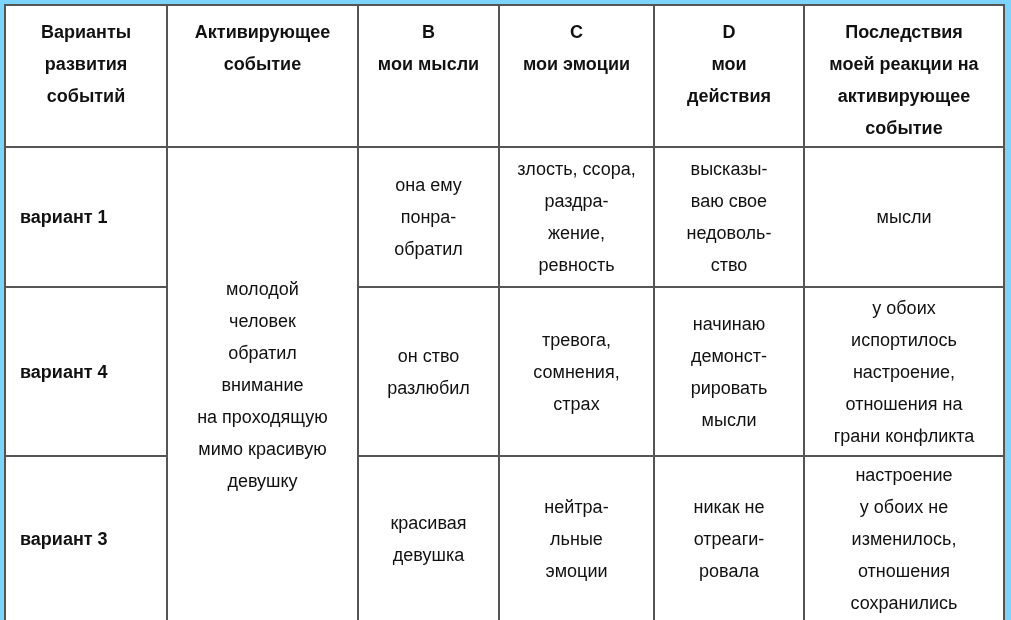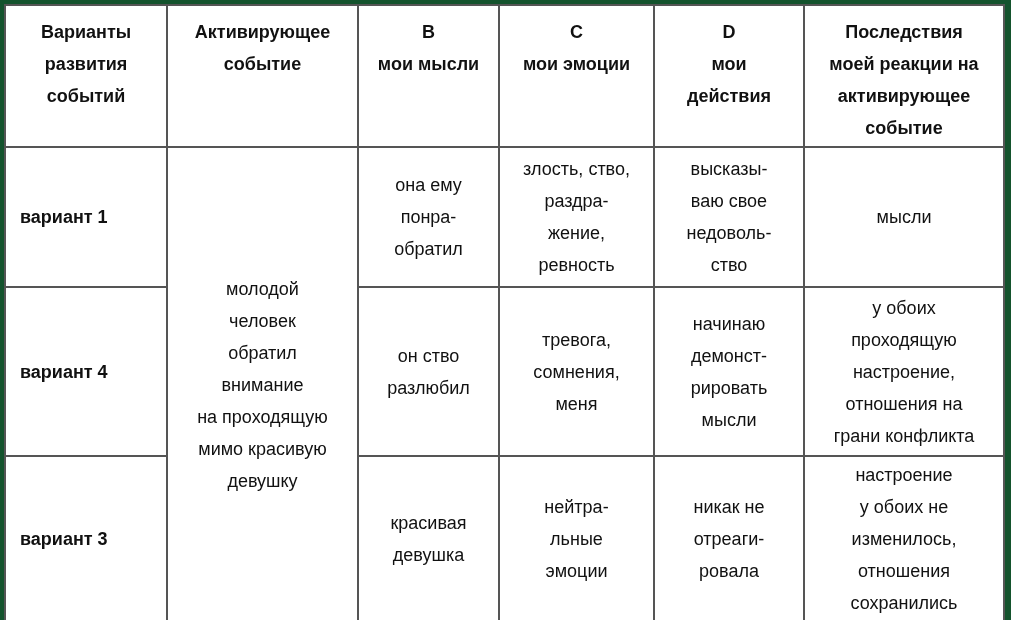--- a/index.html
+++ b/index.html
@@ -8,21 +8,21 @@
     background: #ffffff;
     width: 1011px;
     height: 620px;
     font-family: "Liberation Sans", "DejaVu Sans", sans-serif;
     color: #111111;
   }
   .page {
     position: relative;
     width: 1011px;
     height: 620px;
-    background: #14532d;
+    background: #7dd3fc;
     overflow: hidden;
   }
   table.abc-table {
     position: absolute;
     left: 4px;
     top: 4px;
     width: 999px;
     border-collapse: collapse;
     table-layout: fixed;
     background: #ffffff;
@@ -100,43 +100,43 @@
         <td rowspan="3">молодой
 человек
 обратил
 внимание
 на проходящую
 мимо красивую
 девушку</td>
         <td>она ему
 понра-
 обратил</td>
-        <td>злость, ство,
+        <td>злость, ссора,
 раздра-
 жение,
 ревность</td>
         <td>высказы-
 ваю свое
 недоволь-
 ство</td>
         <td>мысли</td>
       </tr>
       <tr class="row-2">
         <td class="variant-cell">вариант 4</td>
         <td>он ство
 разлюбил</td>
         <td>тревога,
 сомнения,
-меня</td>
+страх</td>
         <td>начинаю
 демонст-
 рировать
 мысли</td>
         <td>у обоих
-проходящую
+испортилось
 настроение,
 отношения на
 грани конфликта</td>
       </tr>
       <tr class="row-3">
         <td class="variant-cell">вариант 3</td>
         <td>красивая
 девушка</td>
         <td>нейтра-
 льные

